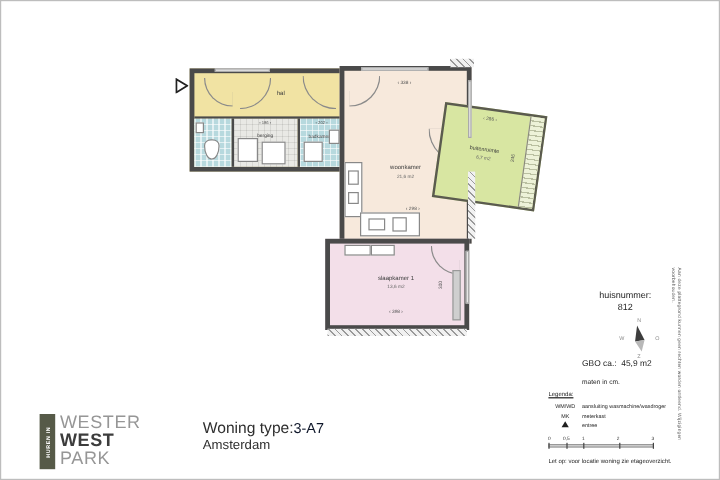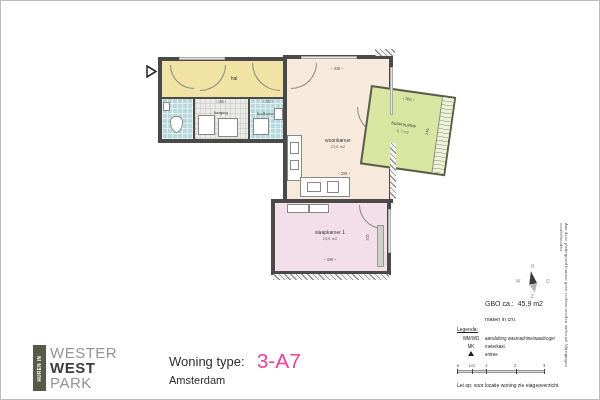--- a/index.html
+++ b/index.html
@@ -50,23 +50,23 @@
   .scalebar-label{position:absolute;font-size:4px;color:#333;transform:translateX(-50%);}
   .scalebar-tick{position:absolute;width:1px;height:5px;background:#444;top:6px;}
   .letop{font-size:5px;color:#1f1f1f;}
   .disclaimer{writing-mode:vertical-rl;font-size:4px;color:#555;letter-spacing:.2px;}
   
   .logo{display:flex;gap:4px;align-items:stretch;}
   .logo-bar{width:13px;height:46px;background:#565a48;display:flex;align-items:center;justify-content:center;}
   .logo-bar span{transform:rotate(-90deg);font-size:4.5px;font-weight:bold;color:#fff;letter-spacing:.5px;white-space:nowrap;}
   .logo-l{font-size:15px;line-height:15px;color:#969696;letter-spacing:.5px;}
   .logo-l.bold{color:#3c3c3c;font-weight:bold;}
-  .title-row{display:flex;align-items:center;}
+  .title-row{display:flex;align-items:flex-end;}
   .type-label{font-size:13px;color:#2e2e2e;}
-  .type-value{font-size:21px;color:#ec4899;margin-left:12px;}
+  .type-value{font-size:12px;color:#0f172a;}
   .project{font-size:9px;font-weight:bold;color:#3a3a3a;margin-top:5px;}
   .city{font-size:11px;color:#2e2e2e;margin-top:1px;}
 </style>
 </head>
 <body>
 
 <div id="sheet">
 
   <div class="abs" style="left:0;top:0;width:600px;height:330px;">
 
@@ -147,20 +147,24 @@
     <div class="abs win" style="left:178px;top:56px;width:46px;height:3px;"></div>
     <div class="abs win" style="left:300px;top:55px;width:56px;height:3px;"></div>
     <div class="abs win" style="left:389px;top:66px;width:3px;height:48px;"></div>
     <div class="abs win" style="left:387px;top:208px;width:3px;height:44px;"></div>
 
     <div class="abs hatch" style="left:374px;top:48px;width:20px;height:7px;"></div>
     <div class="abs hatch" style="left:389px;top:142px;width:6px;height:56px;"></div>
     <div class="abs hatch" style="left:272px;top:273px;width:116px;height:6px;"></div>
   </div>
 
+  <div class="abs huisnr" style="left:488px;top:240px;width:64px;">
+    <div>huisnummer:</div>
+    <div>812</div>
+  </div>
 
   <div class="abs" style="left:514px;top:264px;width:36px;height:36px;">
     <span class="compass-letter" style="left:16px;top:-1px;">N</span>
     <span class="compass-letter" style="left:31px;top:14px;">O</span>
     <span class="compass-letter" style="left:16px;top:29px;">Z</span>
     <span class="compass-letter" style="left:1px;top:14px;">W</span>
     <div class="abs" style="left:8px;top:6px;width:20px;height:24px;transform:rotate(-10deg);">
       <div class="abs" style="left:6px;top:0;width:0;height:0;border-left:4px solid transparent;border-right:4px solid transparent;border-bottom:13px solid #3d3d3d;"></div>
       <div class="abs" style="left:6px;top:13px;width:0;height:0;border-left:4px solid transparent;border-right:4px solid transparent;border-top:9px solid #b8b8b8;"></div>
     </div>

